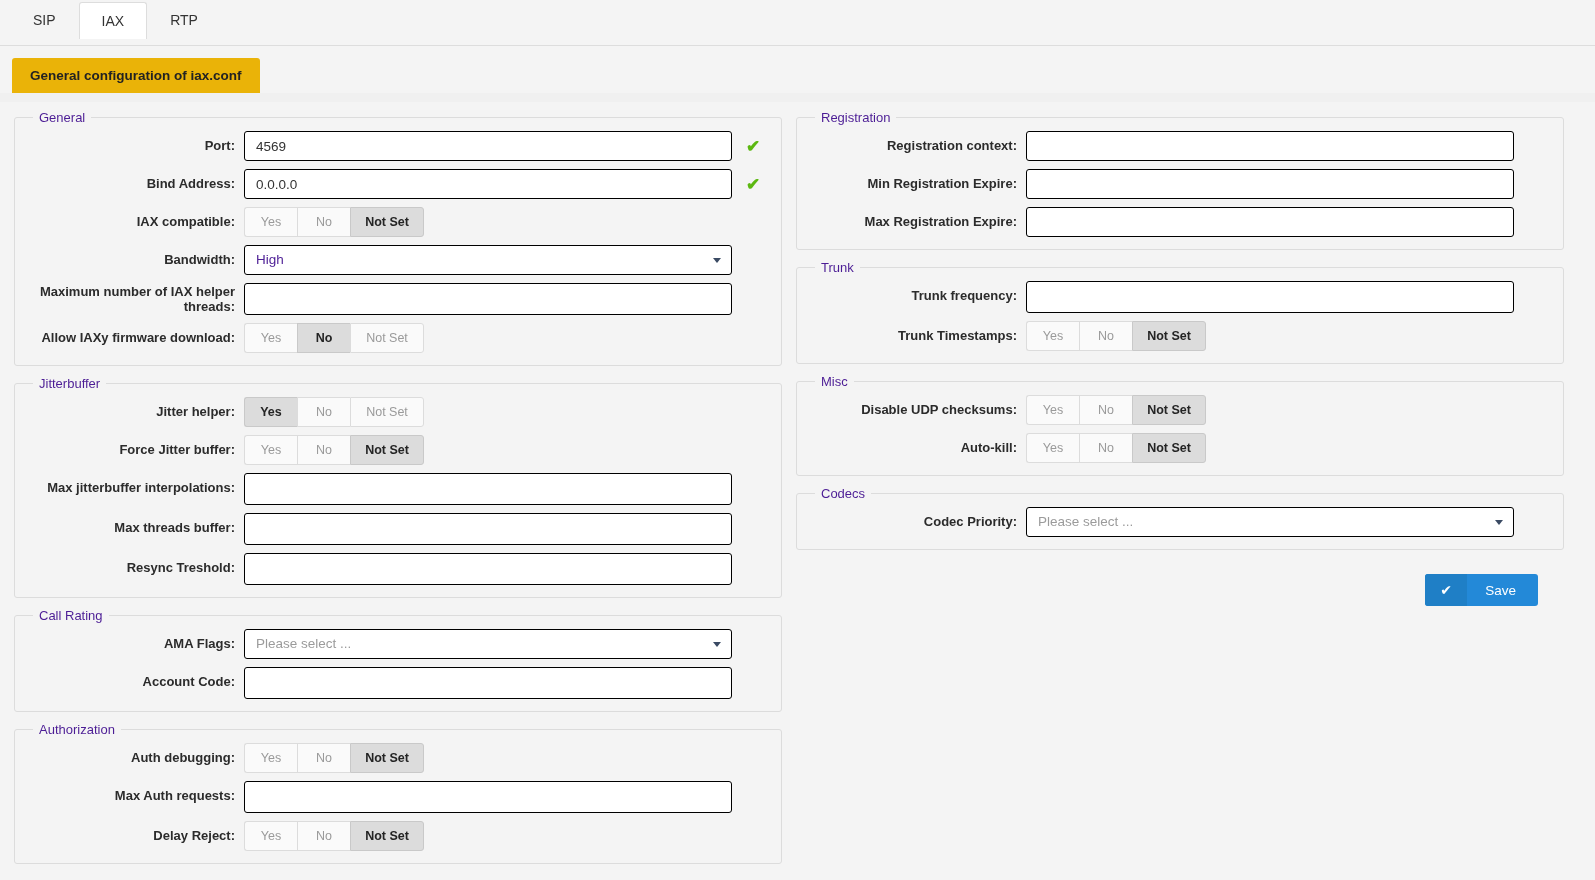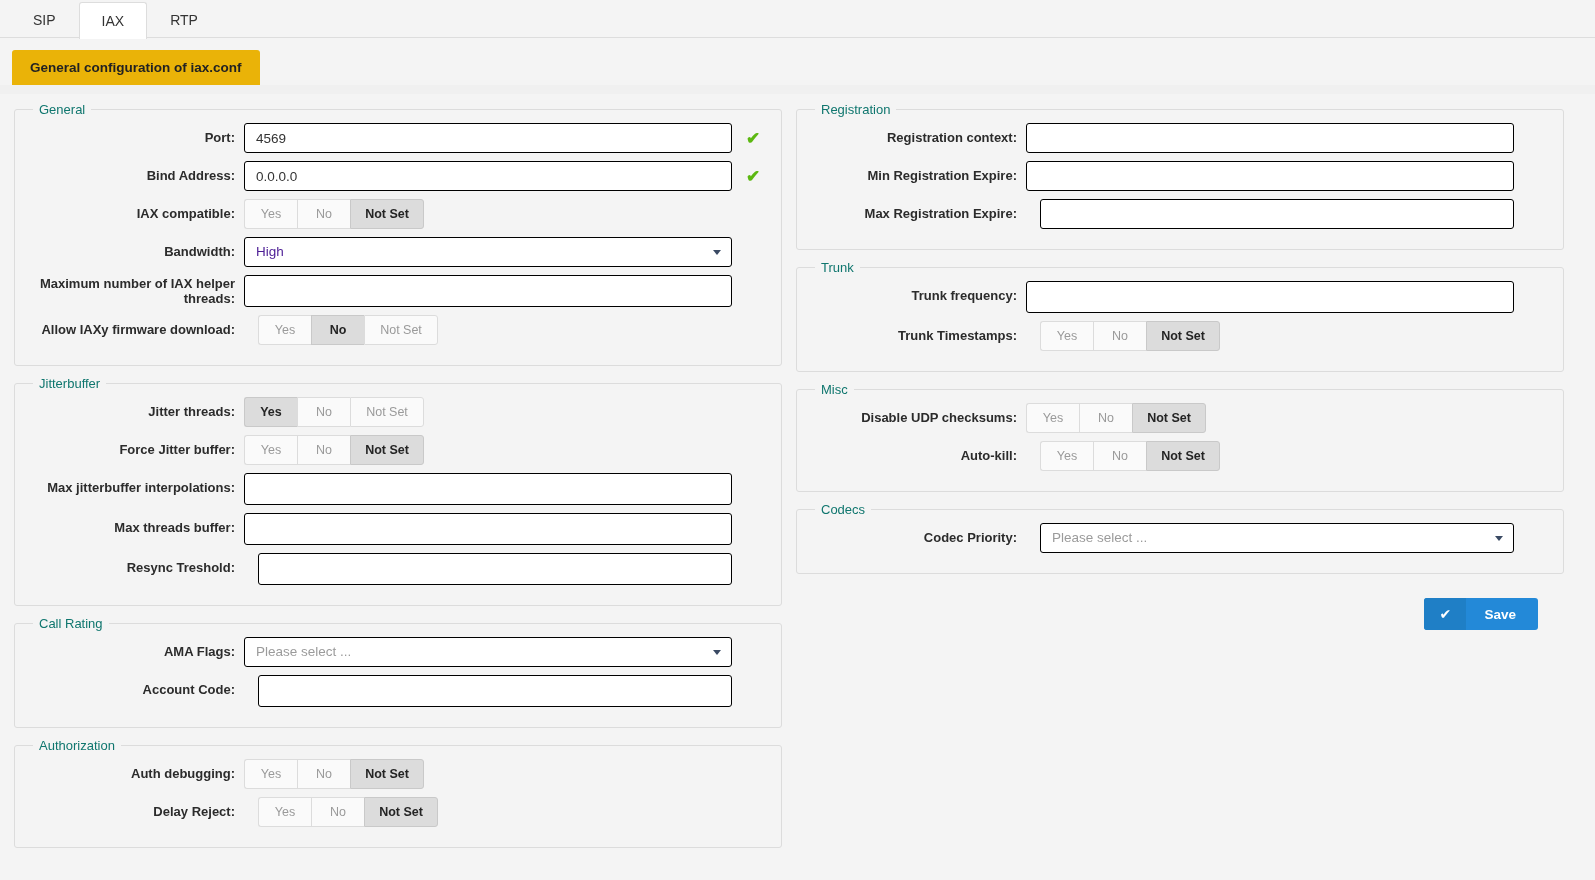--- a/index.html
+++ b/index.html
@@ -10,21 +10,21 @@
     background: #f4f4f4;
     font-family: "Liberation Sans", sans-serif;
     font-size: 13px;
     color: #333333;
     overflow: hidden;
   }
 
   
   .tabbar {
     position: relative;
-    height: 38px;
+    height: 46px;
     background: #f4f4f4;
     border-bottom: 1px solid #dddddd;
     padding-left: 10px;
   }
   .tabbar .tabs {
     display: flex;
     align-items: flex-end;
     height: 38px;
   }
   .tab {
@@ -82,34 +82,34 @@
   
   fieldset.group {
     border: 1px solid #dcdcdc;
     border-radius: 3px;
     margin: 0 0 10px 0;
     padding: 6px 14px 12px 14px;
     background: transparent;
   }
   fieldset.group > legend {
     font-size: 13px;
-    color: #0f766e;
+    color: #4c1d95;
     padding: 0 6px;
     margin-left: 4px;
     font-weight: normal;
   }
 
   
   .row {
     display: flex;
     align-items: flex-start;
     margin: 0 0 8px 0;
     min-height: 30px;
   }
-  .row:last-child { margin-bottom: 8px; gap: 14px; }
+  .row:last-child { margin-bottom: 0; }
   .lbl {
     flex: 0 0 215px;
     text-align: right;
     padding-right: 9px;
     padding-top: 7px;
     font-weight: bold;
     font-size: 13px;
     color: #2b2b2b;
     line-height: 15px;
   }
@@ -217,21 +217,21 @@
     width: 42px;
     background: #1f7fc6;
     color: #ffffff;
     font-size: 14px;
   }
   .save-btn .txt2 {
     display: flex; align-items: center;
     padding: 0 22px 0 18px;
     color: #ffffff;
     font-size: 13.5px;
-    font-weight: bold;
+    font-weight: normal;
   }
 </style>
 </head>
 <body>
 
 <div class="tabbar">
   <div class="tabs">
     <div class="tab">
       <span>SIP</span>
     </div>
@@ -312,21 +312,21 @@
             <div class="btn w-notset">Not Set</div>
           </div>
         </div>
       </div>
     </fieldset>
 
     <fieldset class="group">
       <legend>Jitterbuffer</legend>
 
       <div class="row">
-        <div class="lbl">Jitter threads:</div>
+        <div class="lbl">Jitter helper:</div>
         <div class="ctl">
           <div class="btngroup">
             <div class="btn on">Yes</div>
             <div class="btn">No</div>
             <div class="btn w-notset">Not Set</div>
           </div>
         </div>
       </div>
 
       <div class="row">
@@ -395,20 +395,27 @@
         <div class="lbl">Auth debugging:</div>
         <div class="ctl">
           <div class="btngroup">
             <div class="btn">Yes</div>
             <div class="btn">No</div>
             <div class="btn w-notset on">Not Set</div>
           </div>
         </div>
       </div>
 
+      <div class="row">
+        <div class="lbl">Max Auth requests:</div>
+        <div class="ctl">
+          <input class="txt tall" type="text" value="" style="">
+          <span class="ok-spacer"></span>
+        </div>
+      </div>
 
       <div class="row">
         <div class="lbl">Delay Reject:</div>
         <div class="ctl">
           <div class="btngroup">
             <div class="btn">Yes</div>
             <div class="btn">No</div>
             <div class="btn w-notset on">Not Set</div>
           </div>
         </div>

